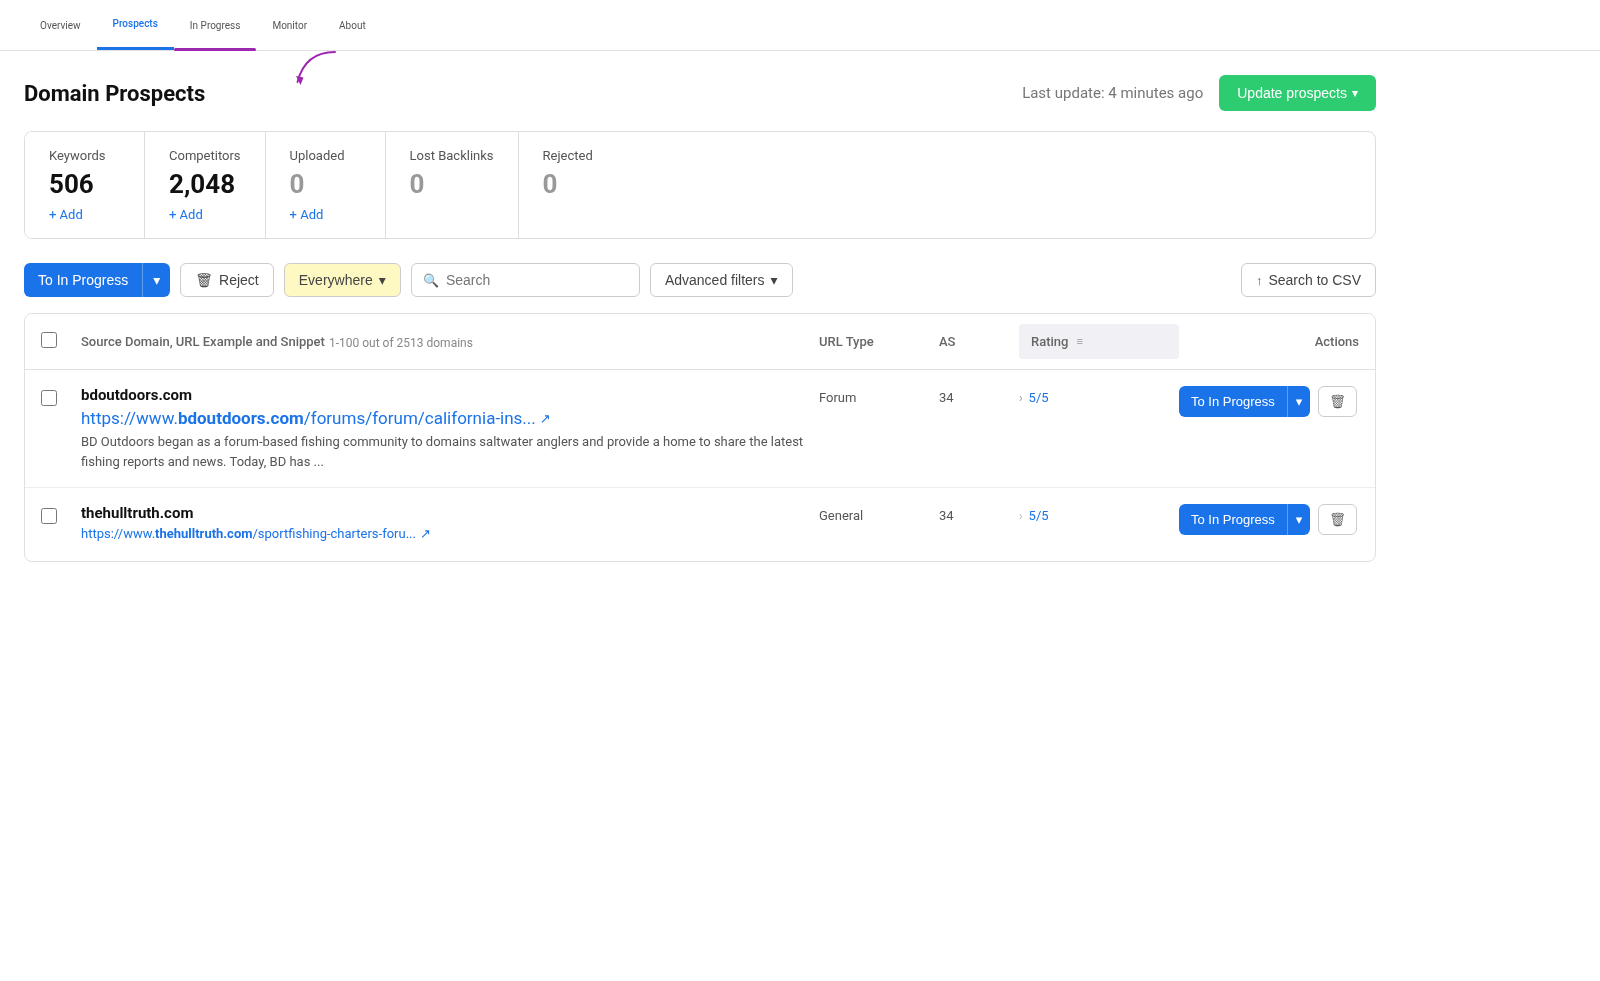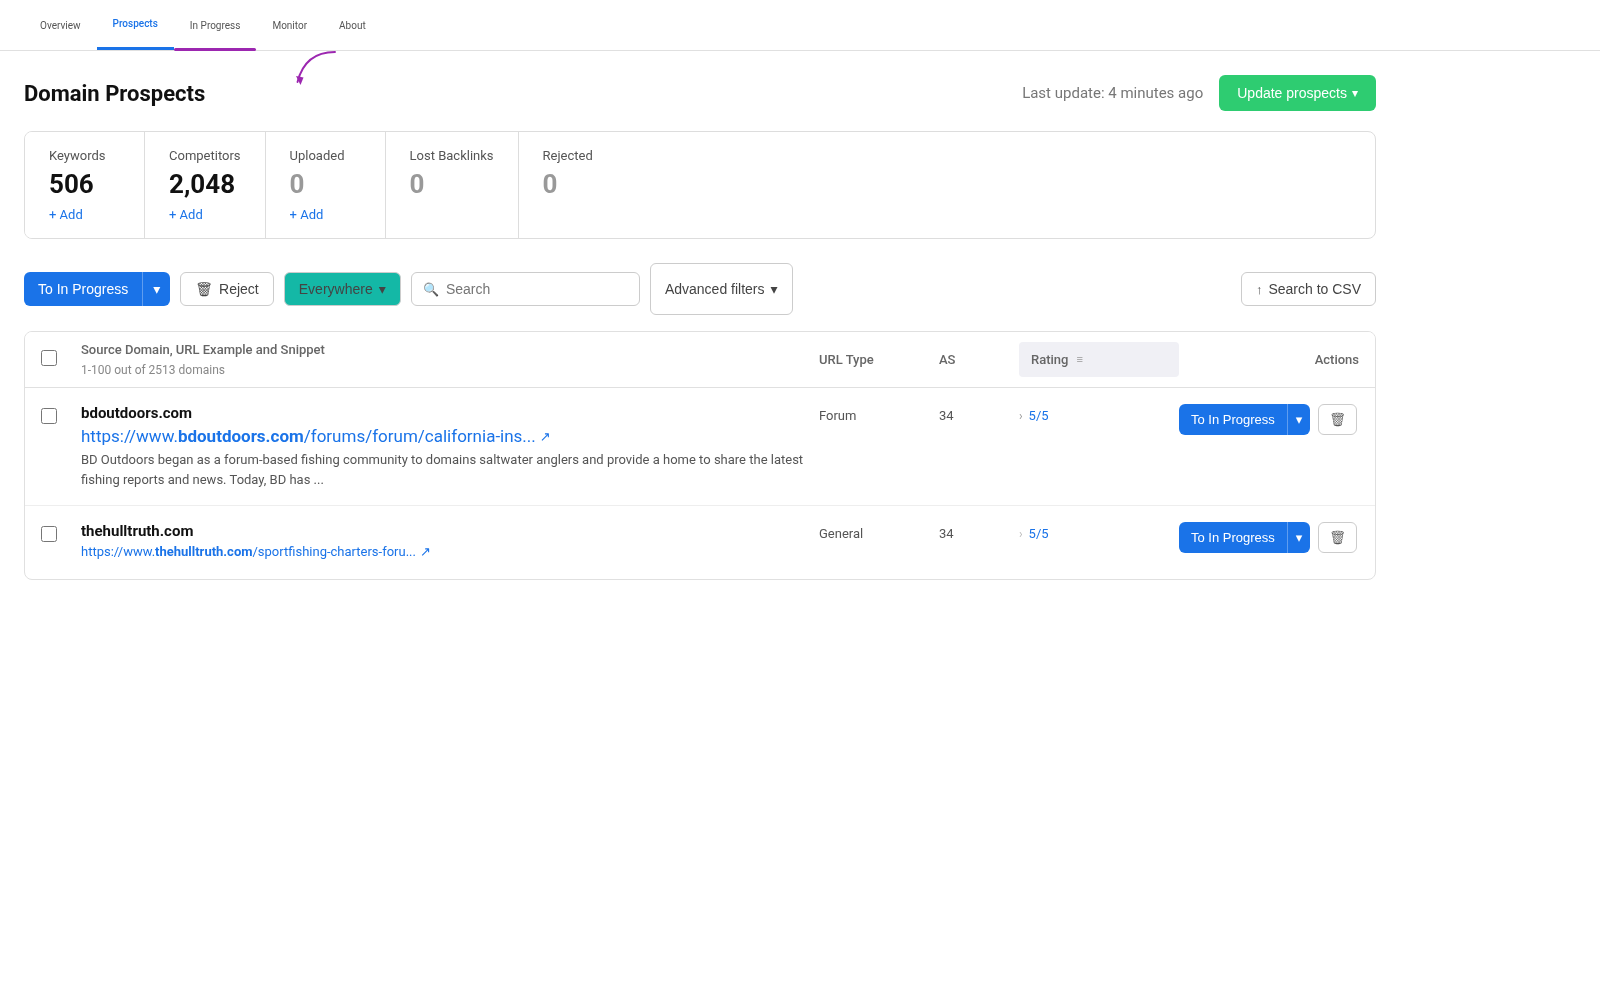--- a/index.html
+++ b/index.html
@@ -50,24 +50,24 @@
     .prospect-tab .tab-count { font-size: 26px; font-weight: 700; color: #111; }
     .prospect-tab .tab-add { font-size: 13px; color: #1a73e8; margin-top: 8px; cursor: pointer; }
     .prospect-tab.no-add .tab-count { color: #999; font-size: 26px; font-weight: 700; }
 
     
     .toolbar { display: flex; align-items: center; gap: 10px; margin-bottom: 16px; }
     .btn-primary-split { display: flex; align-items: center; background: #1a73e8; color: #fff; border-radius: 6px; overflow: hidden; border: none; cursor: pointer; font-size: 14px; font-weight: 500; }
     .btn-primary-split .btn-label { padding: 9px 14px; }
     .btn-primary-split .btn-chevron { padding: 9px 10px; border-left: 1px solid rgba(255,255,255,0.3); }
     .btn-reject { display: flex; align-items: center; gap: 6px; background: #fff; border: 1px solid #ccc; border-radius: 6px; padding: 8px 14px; color: #444; cursor: pointer; font-size: 14px; }
-    .btn-filter { display: flex; align-items: center; gap: 6px; background: #14b8a6; border: 1px solid #ccc; border-radius: 6px; padding: 8px 14px; color: #444; cursor: pointer; font-size: 14px; }
+    .btn-filter { display: flex; align-items: center; gap: 6px; background: #fef9c3; border: 1px solid #ccc; border-radius: 6px; padding: 8px 14px; color: #444; cursor: pointer; font-size: 14px; }
     .search-box { display: flex; align-items: center; gap: 6px; background: #fff; border: 1px solid #ccc; border-radius: 6px; padding: 8px 12px; min-width: 180px; }
     .search-box input { border: none; outline: none; font-size: 14px; color: #555; width: 100%; background: transparent; }
-    .advanced-filters { display: flex; align-items: center; gap: 6px; background: #fff; border: 1px solid #ccc; border-radius: 6px; padding: 17px 14px; color: #444; cursor: pointer; font-size: 14px; }
+    .advanced-filters { display: flex; align-items: center; gap: 6px; background: #fff; border: 1px solid #ccc; border-radius: 6px; padding: 8px 14px; color: #444; cursor: pointer; font-size: 14px; }
     .toolbar-spacer { flex: 1; }
     .export-btn { display: flex; align-items: center; gap: 6px; background: #fff; border: 1px solid #ccc; border-radius: 6px; padding: 8px 14px; color: #444; cursor: pointer; font-size: 14px; }
 
     
     .table-wrapper { border: 1px solid #e0e0e0; border-radius: 8px; overflow: hidden; }
     .table-header { display: grid; grid-template-columns: 40px 1fr 120px 80px 160px 180px; background: #fff; border-bottom: 1px solid #e0e0e0; padding: 10px 16px; align-items: center; }
     .col-header { font-size: 13px; color: #666; font-weight: 500; display: flex; align-items: center; gap: 4px; }
     .col-header.rating-col { background: #f0f0f5; padding: 10px 12px; border-radius: 4px; }
 
     .table-row { display: grid; grid-template-columns: 40px 1fr 120px 80px 160px 180px; padding: 16px 16px; border-bottom: 1px solid #eee; align-items: start; }
@@ -175,21 +175,21 @@
       <span>Search to CSV</span>
     </button>
   </div>
 
   <div class="table-wrapper">
 
     <div class="table-header">
       <div>
         <input type="checkbox" class="checkbox" style="">
       </div>
-      <div class="col-header" style="flex-direction: column; align-items: flex-start; text-align: center;">
+      <div class="col-header" style="align-items: flex-start; text-align: center;">
         <span>Source Domain, URL Example and Snippet</span>
         <div style="font-size:12px; color:#888; font-weight:400; margin-top:2px;">
           <span>1-100 out of 2513 domains</span>
         </div>
       </div>
       <div class="col-header">
         <span>URL Type</span>
       </div>
       <div class="col-header">
         <span>AS</span>

